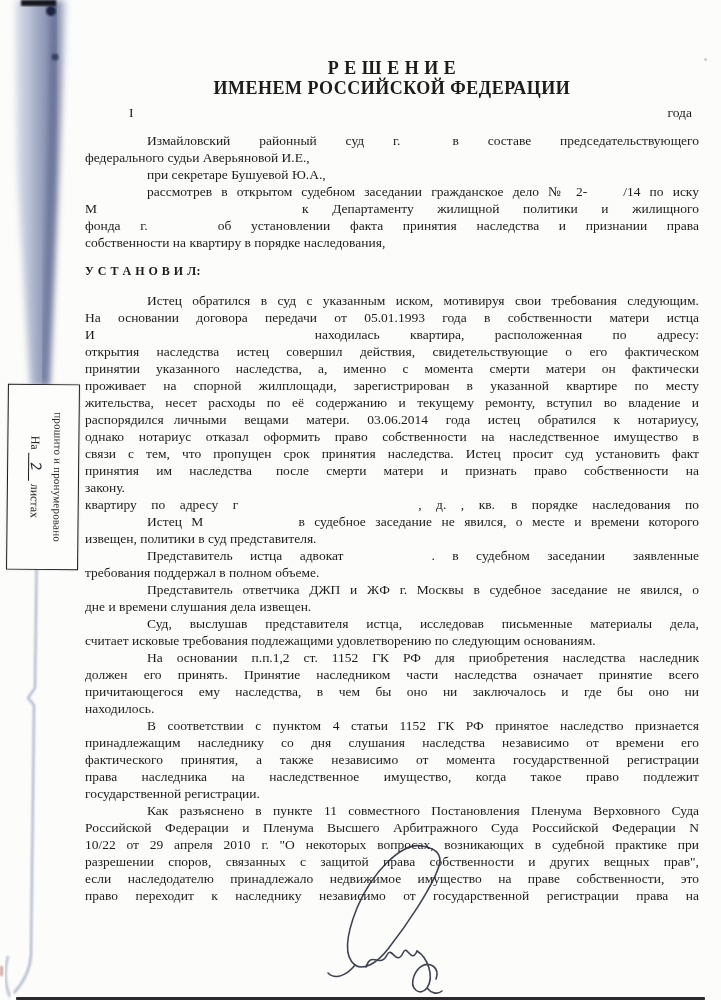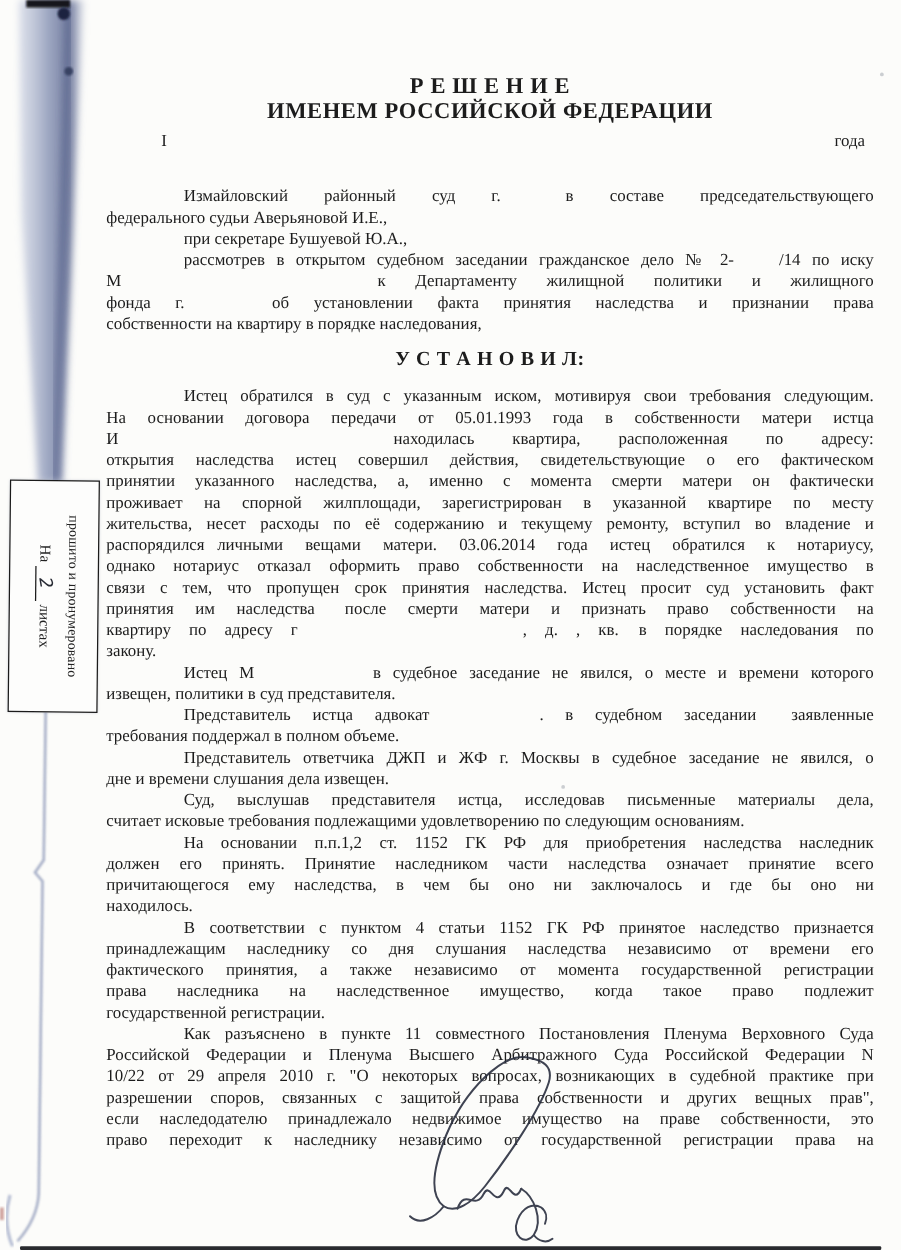--- a/index.html
+++ b/index.html
@@ -8,27 +8,27 @@
     background:#fcfcfa; overflow:hidden;
     font-family:"Liberation Serif", serif; color:#1c1c1c;
   }
   
   .title-block { position:absolute; top:58px; left:85px; width:614px; text-align:center; }
   .title-line { font-weight:bold; font-size:18px; line-height:20px; letter-spacing:.5px; }
   .date-row { position:absolute; top:105px; left:85px; width:607px; height:17px;
               font-size:13.5px; display:flex; }
   .date-left { margin-left:44px; }
   .date-right { margin-left:auto; }
-  .doc-flow { position:absolute; top:148px; left:85px; width:614px; }
+  .doc-flow { position:absolute; top:132px; left:85px; width:614px; }
   .para { margin:0; }
   .line { height:17px; line-height:17px; font-size:13.5px; white-space:nowrap; }
   .line-just { text-align:justify; text-align-last:justify; white-space:normal; }
   .line-left { text-align:left; }
   .gap { display:inline-block; height:1px; vertical-align:baseline; }
-  .section-header { text-align:center; font-weight:bold; font-size:16px;
+  .section-header { text-align:left; font-weight:bold; font-size:12px;
                     line-height:17px; margin:12px 0 12px 0; letter-spacing:.5px; }
   
   .scan-svg { position:absolute; left:0; top:0; }
   .binding-label {
     position:absolute; left:7px; top:384px; width:70px; height:184px;
     background:#fdfdfc; border:1.6px solid #1b1b1b; transform:rotate(.6deg);
     box-shadow:0 0 2px rgba(60,70,110,.25);
   }
   .label-rot {
     position:absolute; left:0; top:0; width:184px; height:66px;
@@ -118,22 +118,22 @@
           <div class="line line-just">На основании договора передачи от 05.01.1993 года в собственности матери истца</div>
           <div class="line line-just">И<span class="gap" style="width: 220px;"></span>находилась квартира, расположенная по адресу:</div>
           <div class="line line-just">открытия наследства истец совершил действия, свидетельствующие о его фактическом</div>
           <div class="line line-just">принятии указанного наследства, а, именно с момента смерти матери он фактически</div>
           <div class="line line-just">проживает на спорной жилплощади, зарегистрирован в указанной квартире по месту</div>
           <div class="line line-just">жительства, несет расходы по её содержанию и текущему ремонту, вступил во владение и</div>
           <div class="line line-just">распорядился<span class="gap" style="width: 10px;"></span>личными вещами матери. 03.06.2014 года истец обратился к нотариусу,</div>
           <div class="line line-just">однако нотариус отказал оформить право собственности на наследственное имущество в</div>
           <div class="line line-just">связи с тем, что пропущен срок принятия наследства.<span class="gap" style="width: 12px;"></span>Истец просит суд установить факт</div>
           <div class="line line-just">принятия им наследства<span class="gap" style="width: 24px;"></span>после смерти матери и признать право собственности на</div>
+          <div class="line line-left">закону.</div>
           <div class="line line-just">квартиру по адресу г<span class="gap" style="width: 180px;"></span>, д.  , кв.<span class="gap" style="width: 16px;"></span>в порядке наследования по</div>
-          <div class="line line-left">закону.</div>
         </div>
         <div class="para">
           <div class="line line-just"><span class="gap" style="width: 62px;"></span>Истец М<span class="gap" style="width: 95px;"></span>в судебное заседание не явился, о месте и времени которого</div>
           <div class="line line-left">извещен, политики в суд представителя.</div>
         </div>
         <div class="para">
           <div class="line line-just"><span class="gap" style="width: 62px;"></span>Представитель истца адвокат<span class="gap" style="width: 88px;"></span>. в судебном заседании<span class="gap" style="width: 28px;"></span>заявленные</div>
           <div class="line line-left">требования поддержал  в полном объеме.</div>
         </div>
         <div class="para">

